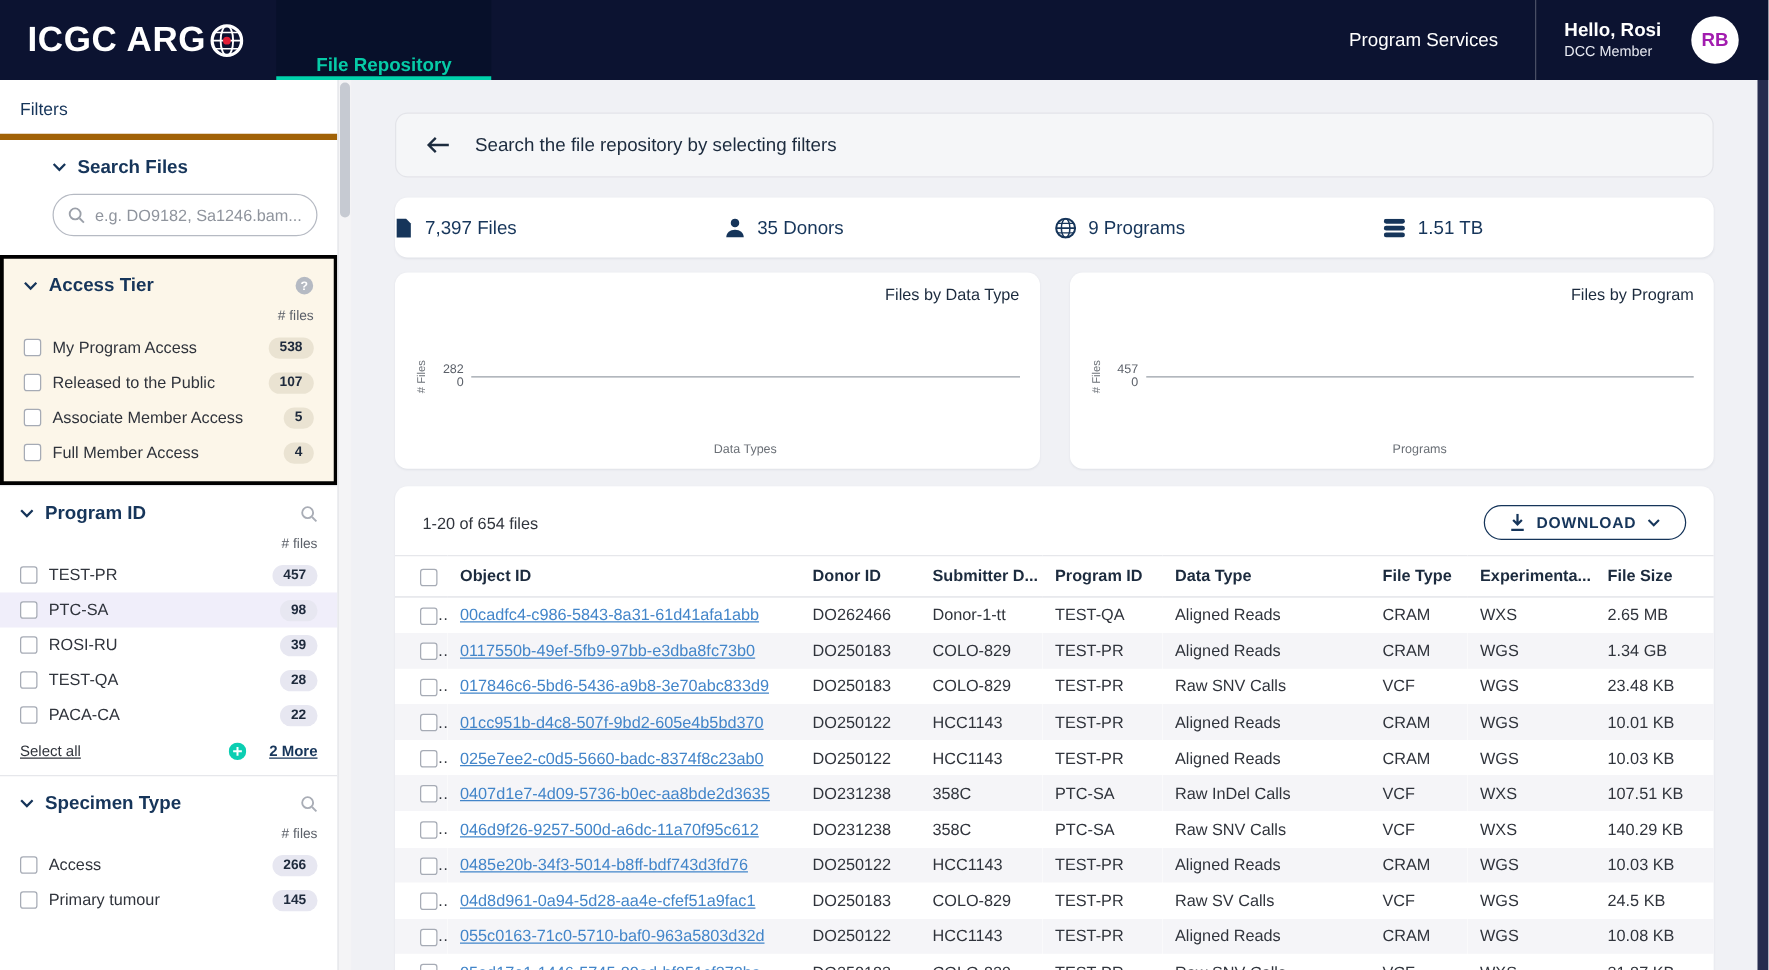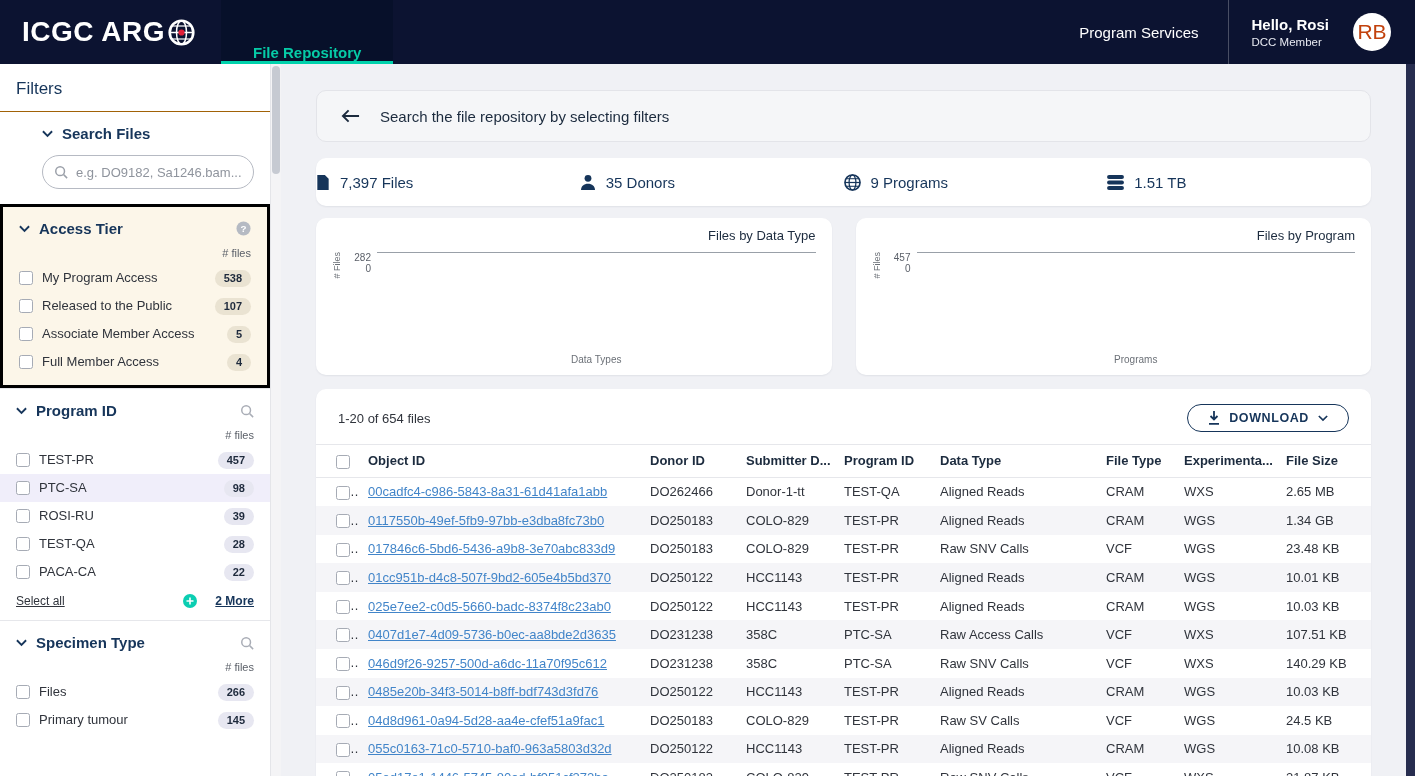--- a/index.html
+++ b/index.html
@@ -9,31 +9,31 @@
 
   
   .topnav { height:64px; min-height:64px; background:#0C1331; display:flex; align-items:stretch; color:#fff; }
   .logo { display:flex; align-items:center; gap:3px; padding:0 26px 0 22px; font-weight:bold; font-size:28px; letter-spacing:0.5px; cursor:pointer; }
   .nav-tab { display:flex; align-items:flex-end; padding:0 32px; background:#07102A; border-bottom:3px solid #00D2AC; color:#06CBA7; font-size:15px; font-weight:bold; cursor:pointer; }
   .topnav-spacer { flex:1; }
   .nav-link { display:flex; align-items:center; padding:0 30px; font-size:15px; cursor:pointer; }
   .nav-user { display:flex; flex-direction:column; justify-content:center; gap:3px; padding:0 16px 0 22px; border-left:1px solid rgba(255,255,255,0.25); }
   .nav-user .greet { font-weight:bold; font-size:15px; }
   .nav-user .role { font-size:11.5px; color:#E8EAF2; }
-  .avatar { width:38px; height:38px; border-radius:50%; background:#fff; color:#c2410c; font-weight:normal; font-size:21px; display:flex; align-items:center; justify-content:center; align-self:center; margin:0 24px 0 8px; cursor:pointer; }
+  .avatar { width:38px; height:38px; border-radius:50%; background:#fff; color:#a21caf; font-weight:bold; font-size:15px; display:flex; align-items:center; justify-content:center; align-self:center; margin:0 24px 0 8px; cursor:pointer; }
 
   
   .page-body { flex:1; display:flex; overflow:hidden; }
   .sidebar { width:270px; min-width:270px; background:#fff; overflow:hidden; }
   .sidebar-scrollbar { width:11px; min-width:11px; background:#F4F4F6; border-left:1px solid #E4E5E9; position:relative; }
   .sidebar-scrollbar .thumb { position:absolute; top:2px; left:1px; width:8px; height:108px; background:#C6CAD2; border-radius:4px; }
   .page-scrollbar { width:9px; min-width:9px; background:#272D4F; }
 
   
-  .filters-title { font-size:17px; color:#16355A; padding:15px 16px 12px; border-bottom:1px solid #a16207; }
+  .filters-title { font-size:14px; color:#16355A; padding:15px 16px 12px; border-bottom:5px solid #a16207; }
   .facet { border-top:1px solid #E6E7EB; }
   .facet:first-of-type { border-top:none;padding-left:26px; }
   .facet-header { display:flex; align-items:center; gap:9px; padding:13px 16px 10px; color:#16355A; cursor:pointer; }
   .facet-label { font-size:15px; font-weight:bold; flex:1; }
   .tail-icon { color:#A9ADB6; display:flex; }
   .chev { display:flex; color:#16355A; }
   .files-header { font-size:11px; color:#5B6069; text-align:right; padding:0 16px 5px; }
   .facet-option { display:flex; align-items:center; gap:9px; padding:5.5px 16px; font-size:13px; color:#30343C; cursor:pointer; }
   .facet-option--active { background:#F0EEFA; }
   .checkbox { width:14px; height:14px; min-width:14px; border:1px solid #A6ABB5; border-radius:2.5px; background:#fff; display:inline-block; vertical-align:middle; cursor:pointer; }
@@ -54,21 +54,21 @@
   
   .main { flex:1; padding:26px 35px 0 35px; overflow:hidden; display:flex; flex-direction:column; }
   .banner-card { background:#F5F6F8; border:1px solid #E3E4E9; border-radius:10px; height:52px; min-height:52px; display:flex; align-items:center; gap:20px; padding:0 24px; color:#1C2B3E; font-size:15px; }
   .stats-card { margin-top:16px; background:#fff; border-radius:10px; height:48px; min-height:48px; display:flex; align-items:center; box-shadow:0 1px 2px rgba(20,30,60,0.07); }
   .stat { flex:1; display:flex; align-items:center; gap:10px; color:#16355A; font-size:15px; }
   .stat .s-icon { display:flex; color:#16355A; }
 
   .charts-row { margin-top:12px; display:flex; gap:24px; height:157px; min-height:157px; }
   .chart-card { flex:1; background:#fff; border-radius:10px; position:relative; padding:10px 16px 2px; box-shadow:0 1px 2px rgba(20,30,60,0.07); }
   .chart-title { position:absolute; top:10px; right:16px; font-size:13px; color:#1C2B3E; }
-  .chart-body { display:flex; align-items:flex-start; height:98px; margin-top:24px; }
+  .chart-body { display:flex; align-items:center; height:98px; margin-top:24px; }
   .y-axis-label { writing-mode:vertical-rl; transform:rotate(180deg); font-size:9px; color:#6B7077; text-align:center; width:13px; }
   .y-ticks { display:flex; flex-direction:column; justify-content:space-between; align-items:flex-end; font-size:10px; color:#5B6069; padding:0 6px 0 2px; width:32px; }
   .plot { flex:1; display:flex; align-items:flex-end; gap:11px; border-bottom:1px solid #99A0A8; padding:0 6px; }
   .bar { flex:1; }
   .x-axis-label { text-align:center; font-size:10px; color:#6B7077; margin-top:4px; padding-left:45px; }
 
   .table-card { margin-top:14px; background:#fff; border-radius:10px 10px 0 0; flex:1; overflow:hidden; padding-top:13px; box-shadow:0 1px 2px rgba(20,30,60,0.07); }
   .table-controls { display:flex; justify-content:space-between; align-items:center; padding:2px 22px 12px; }
   .table-summary { font-size:13px; color:#30343C; }
   .download-btn { display:flex; align-items:center; gap:9px; border:1px solid #16355A; background:#fff; color:#16355A; border-radius:17px; padding:6px 20px; font-size:12.5px; font-weight:bold; letter-spacing:0.6px; cursor:pointer; font-family:inherit;text-align:right; }
@@ -247,21 +247,21 @@
               <svg width="14" height="14" viewBox="0 0 16 16">
                 <circle cx="7" cy="7" r="5" fill="none" stroke="currentColor" stroke-width="1.7"></circle>
                 <line x1="11" y1="11" x2="15" y2="15" stroke="currentColor" stroke-width="1.7"></line>
               </svg>
             </span>
         </div>
         <div class="files-header"># files</div>
         <div>
             <div class="facet-option">
               <span class="checkbox"></span>
-              <span class="opt-label">Files</span>
+              <span class="opt-label">Access</span>
               <span class="count-pill">266</span>
             </div>
             <div class="facet-option">
               <span class="checkbox"></span>
               <span class="opt-label">Primary tumour</span>
               <span class="count-pill">145</span>
             </div>
           </div>
       </section>
     </aside>
@@ -464,21 +464,21 @@
                 <td>CRAM</td>
                 <td>WGS</td>
                 <td>10.03 KB</td>
               </tr>
               <tr>
                 <td class="cb-cell"><span class="checkbox"></span></td>
                 <td><a href="#" class="object-link">0407d1e7-4d09-5736-b0ec-aa8bde2d3635</a></td>
                 <td>DO231238</td>
                 <td>358C</td>
                 <td>PTC-SA</td>
-                <td>Raw Access Calls</td>
+                <td>Raw InDel Calls</td>
                 <td>VCF</td>
                 <td>WXS</td>
                 <td>107.51 KB</td>
               </tr>
               <tr>
                 <td class="cb-cell"><span class="checkbox"></span></td>
                 <td><a href="#" class="object-link">046d9f26-9257-500d-a6dc-11a70f95c612</a></td>
                 <td>DO231238</td>
                 <td>358C</td>
                 <td>PTC-SA</td>

